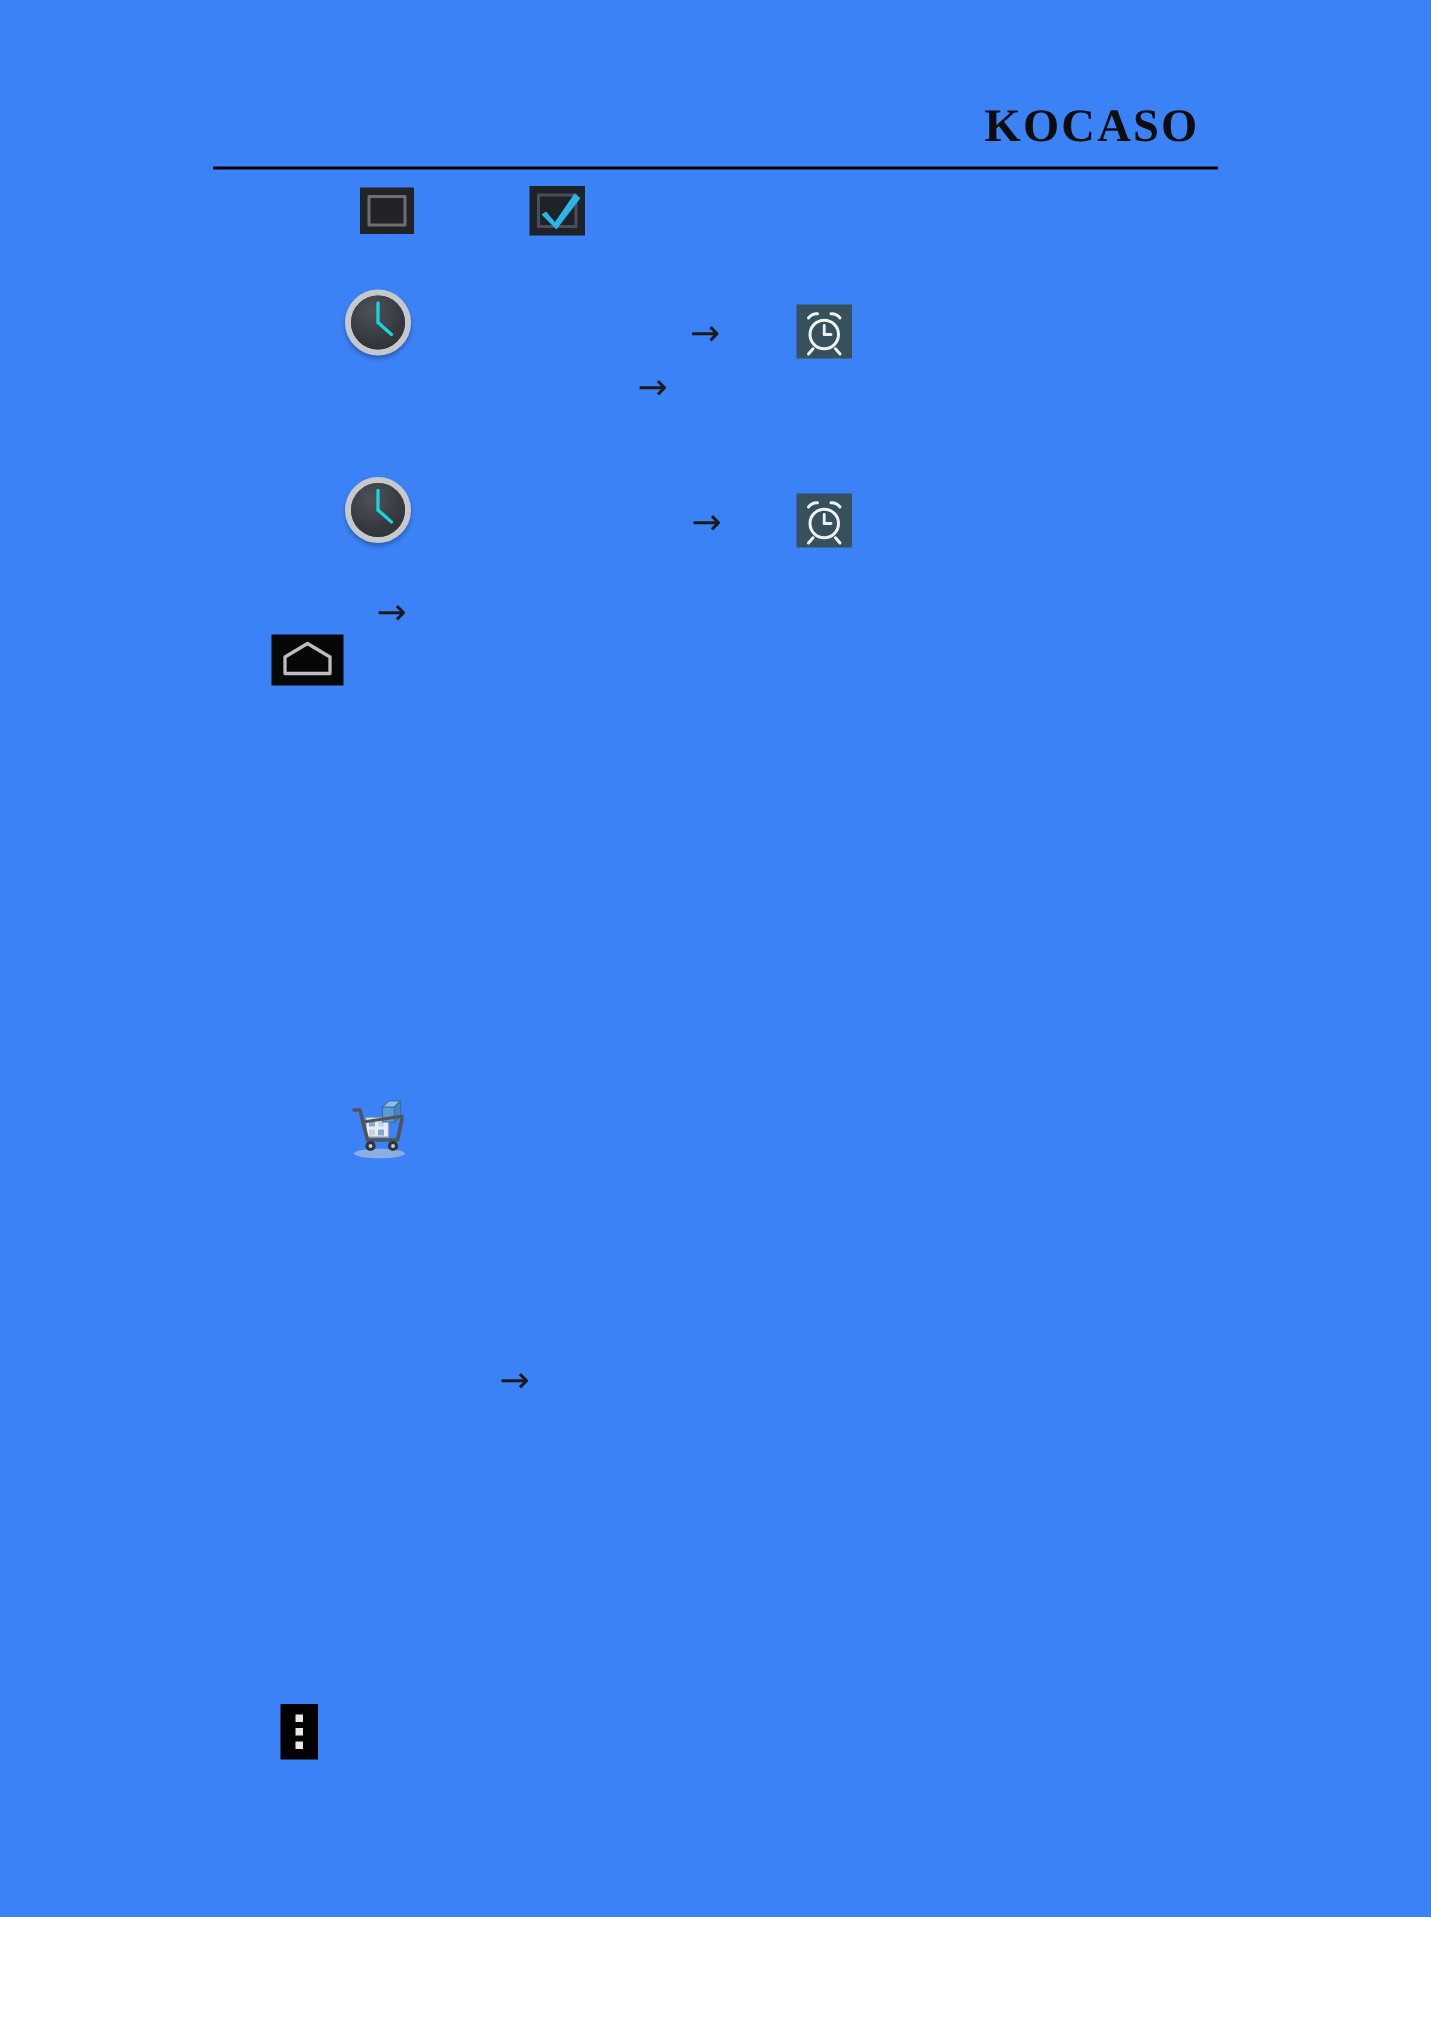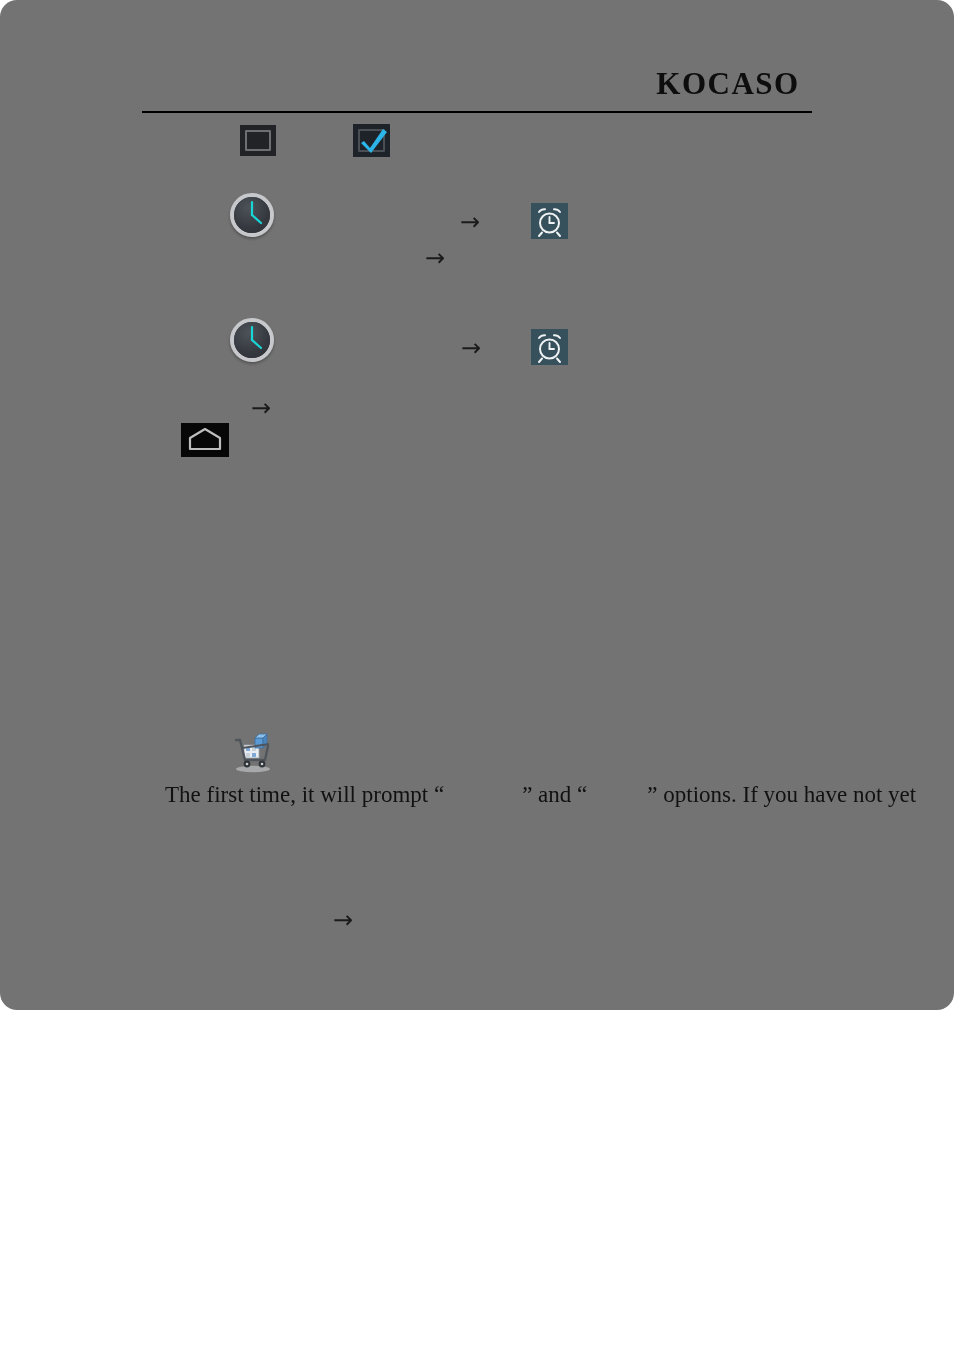--- a/index.html
+++ b/index.html
@@ -7,24 +7,23 @@
     padding: 0;
     background: #ffffff;
   }
   body {
     font-family: "Liberation Serif", "DejaVu Serif", serif;
     color: #000000;
   }
   .page {
     position: relative;
     width: 954px;
-    height: 1010px;
-    background: #737373;
+    height: 1278px;
+    background: #3b82f6;
     overflow: hidden;
-    border-radius: 17px;
   }
 
   
   .brand {
     position: absolute;
     left: 643px;
     top: 68px;
     width: 170px;
     text-align: center;
     font-family: "Liberation Serif", "DejaVu Serif", serif;
@@ -257,21 +256,20 @@
 
       <path d="M7 10 L11 10 L16 30 L36 30 L39 16" fill="none" stroke="#4f555b" stroke-width="2.4" stroke-linecap="round" stroke-linejoin="round"></path>
       <path d="M13 18 L40 14" fill="none" stroke="#4f555b" stroke-width="2"></path>
       <circle cx="18" cy="34" r="3.4" fill="#2f3438"></circle>
       <circle cx="18" cy="34" r="1.3" fill="#c9ced2"></circle>
       <circle cx="33" cy="34" r="3.4" fill="#2f3438"></circle>
       <circle cx="33" cy="34" r="1.3" fill="#c9ced2"></circle>
     </svg>
   </div>
 
-  <div class="body-line" style="left:165px; top:780px;"><span>The first time, it will prompt “</span><span class="gap-inline" style="width:78px;"></span><span>” and “</span><span class="gap-inline" style="width:60px;"></span><span>” options. If you have not yet</span></div>
 
   <div class="arrow" style="left:333px; top:908px;">→</div>
 
   <div class="icon-tile menu-tile" style="left:187px; top:1136px; width:25px; height:37px;">
     <span class="dot d1"></span>
     <span class="dot d2"></span>
     <span class="dot d3"></span>
   </div>
 
 </div>

